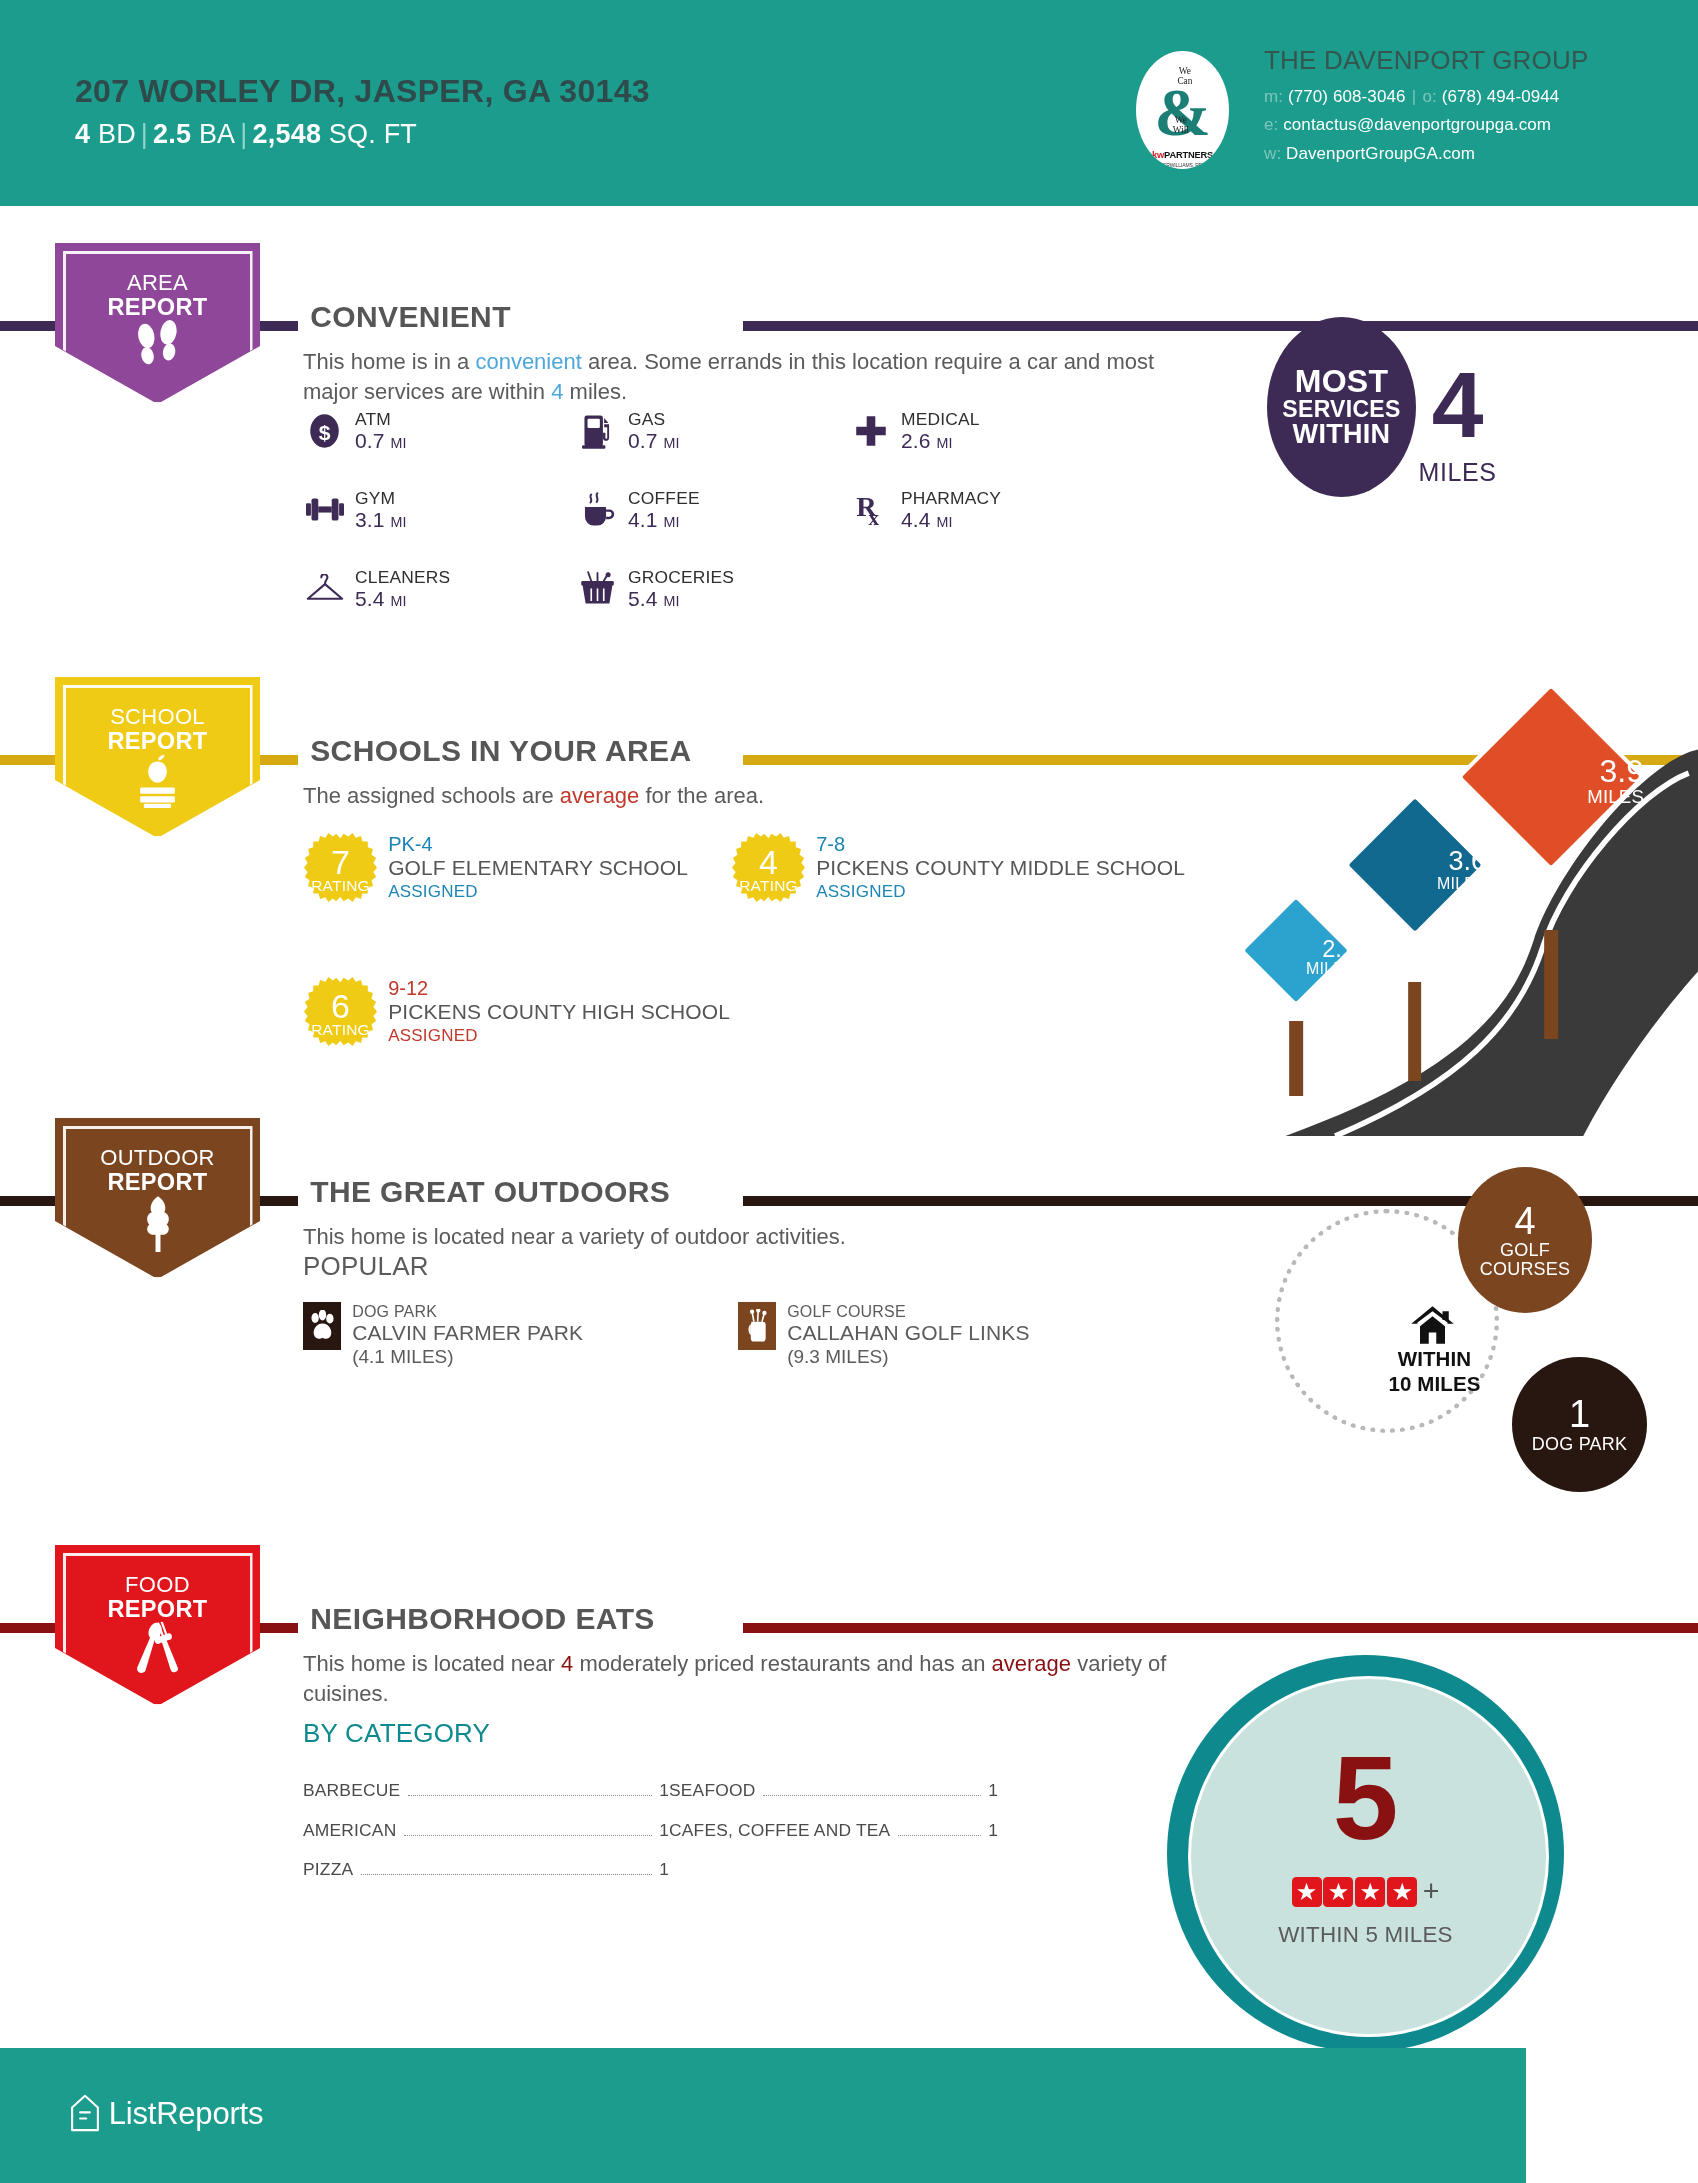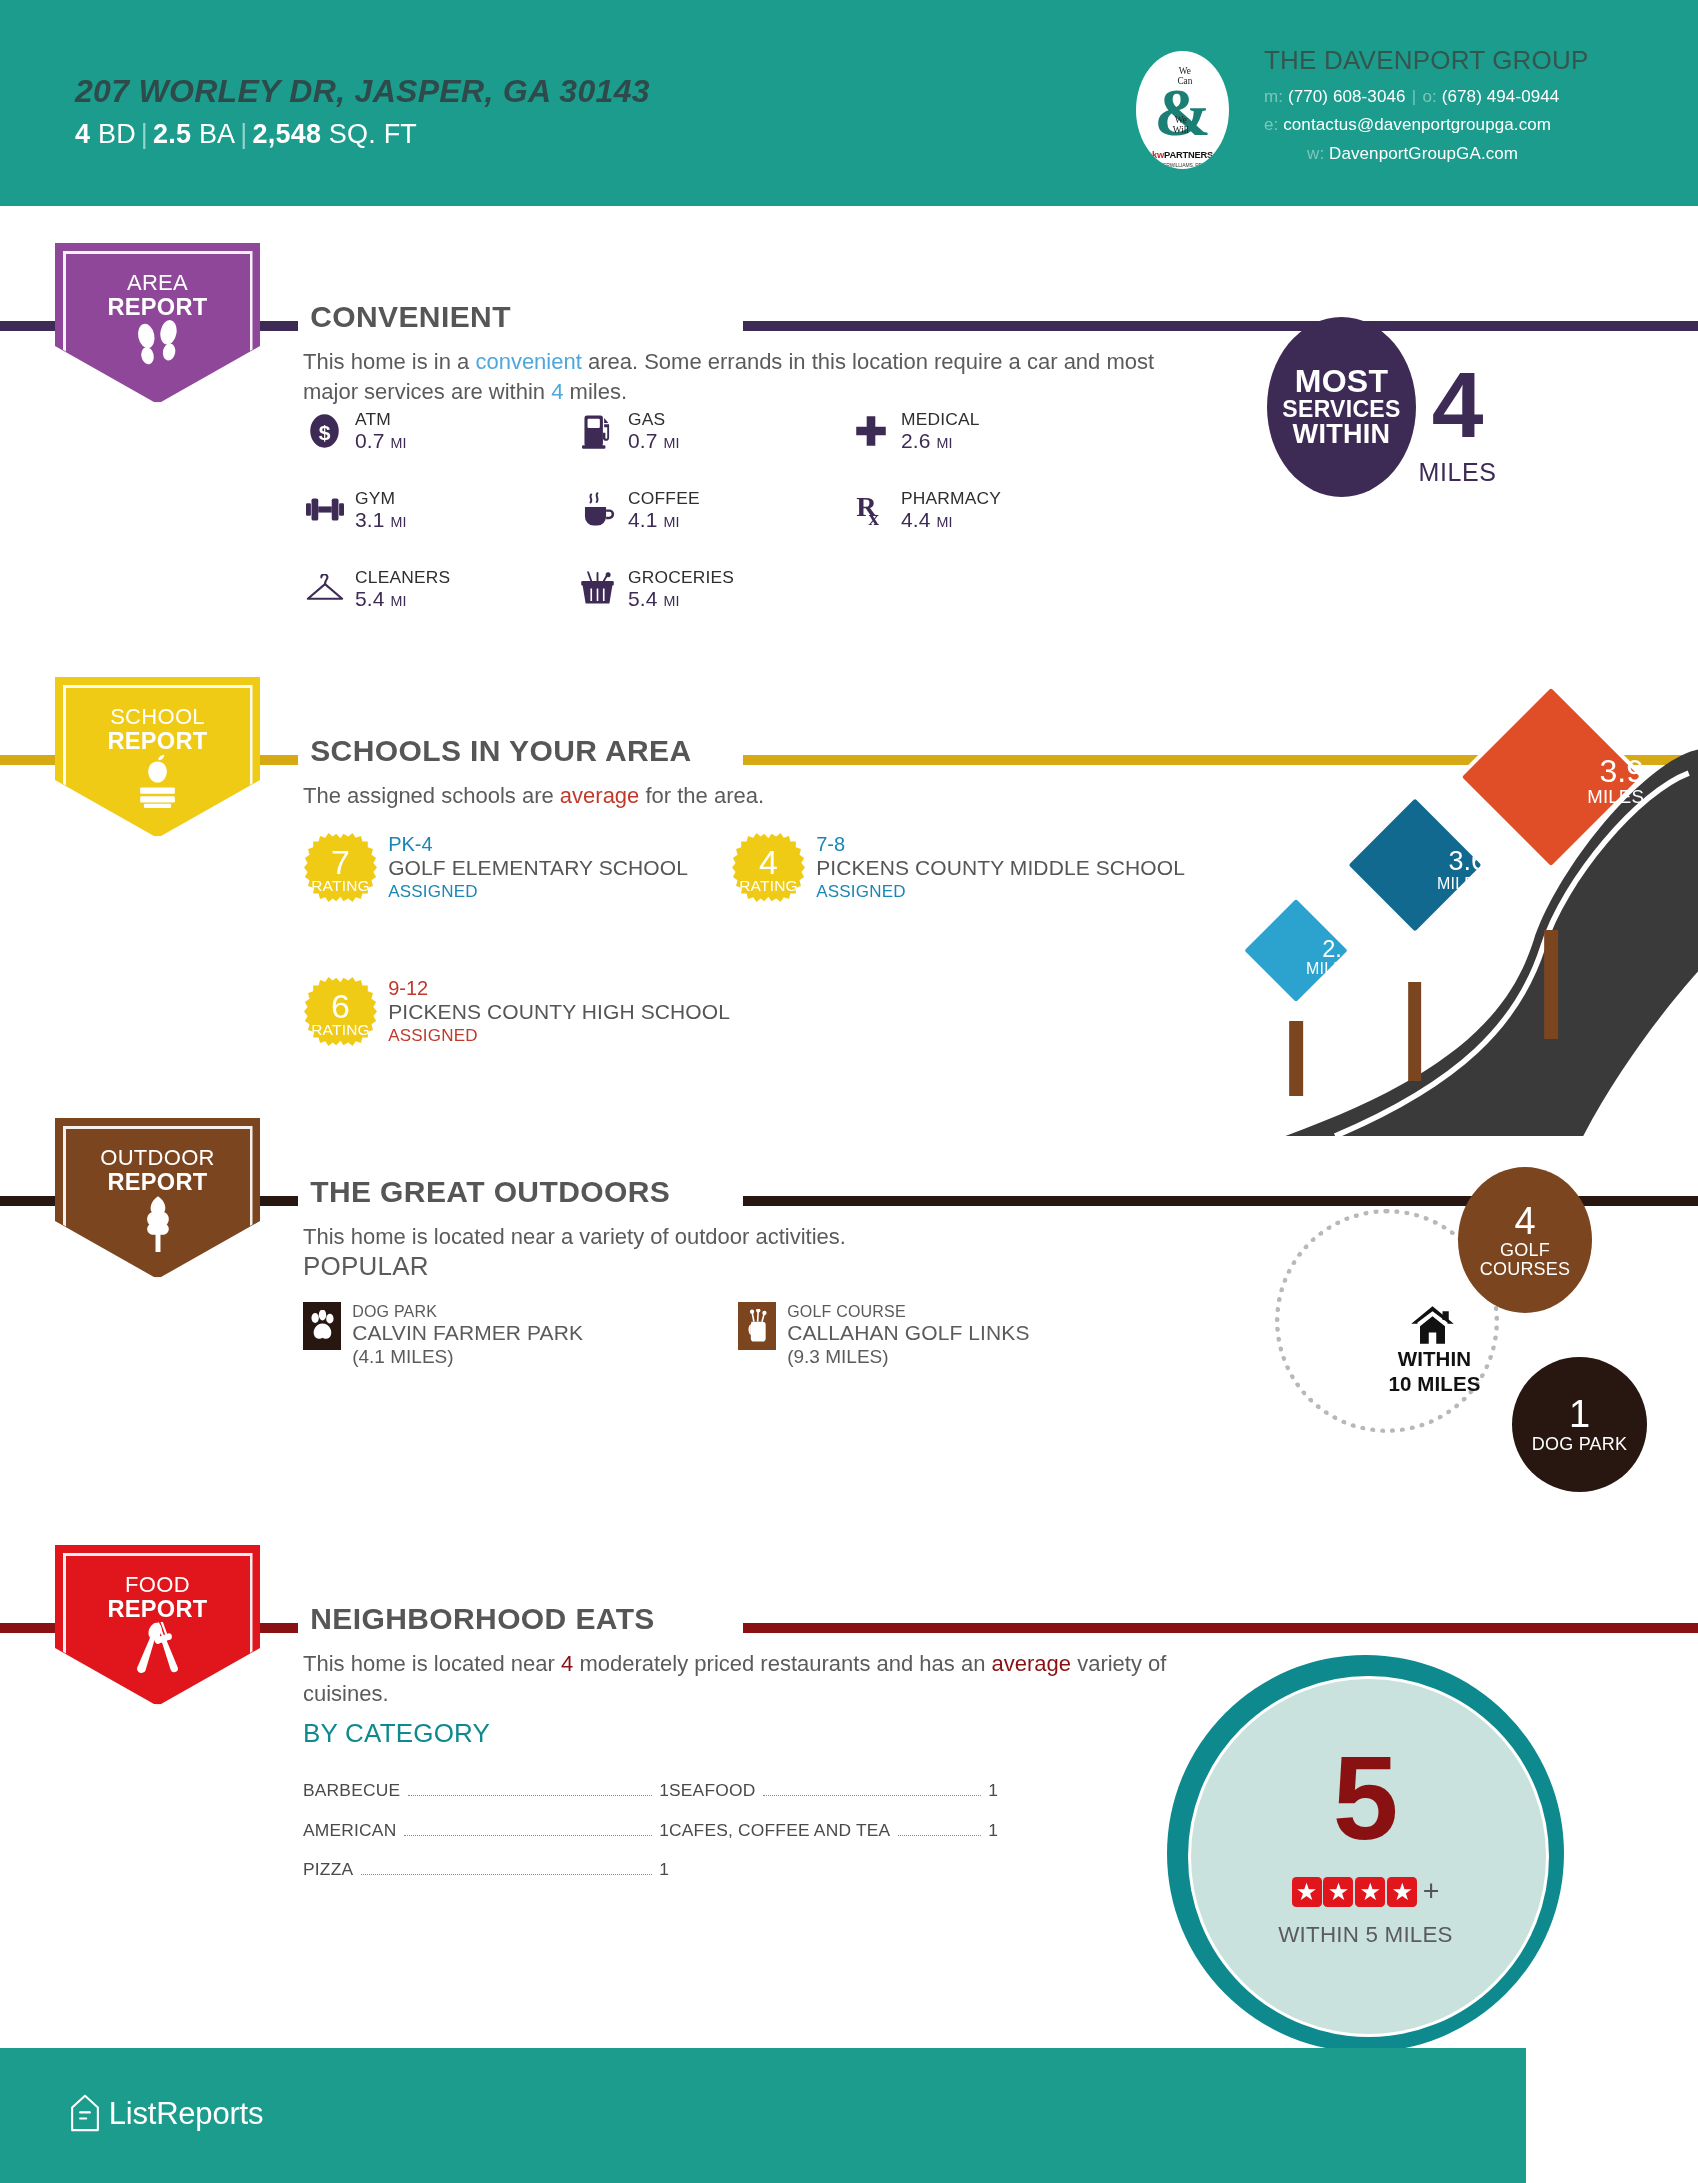--- a/index.html
+++ b/index.html
@@ -14,21 +14,20 @@
   
   .header {
     position: absolute; left: 0; top: 0;
     width: 1698px; height: 206px;
     background: #1B9C8C;
   }
   .addr {
     position: absolute; left: 75px; top: 73px;
     font-size: 32px; font-weight: bold; letter-spacing: 0.3px;
     color: #2E4A4A;
-    font-style: italic;
   }
   .specs {
     position: absolute; left: 75px; top: 119px;
     font-size: 27px; color: #ffffff; letter-spacing: 0.2px;
   }
   .specs .b { font-weight: bold; }
   .specs .sep { color: #8FD6CC; padding: 0 5px; font-weight: 300; }
 
   .logo-badge {
     position: absolute; left: 1136px; top: 51px;
@@ -62,21 +61,21 @@
     font-size: 26px; color: #35564F; letter-spacing: 0.2px;
   }
   .co-line {
     position: absolute; left: 1264px;
     font-size: 17px; color: #ffffff; letter-spacing: 0.1px;
   }
   .co-line .lbl { color: #7EC6BC; }
   .co-line .bar { color: #7EC6BC; padding: 0 6.2px; }
   .co-l1 { top: 87px; }
   .co-l2 { top: 115px; }
-  .co-l3 { top: 144px; margin-left: 43px; }
+  .co-l3 { top: 144px; }
 
   
   .section { position: absolute; left: 0; width: 1698px; }
 
   .rule {
     position: absolute; left: 0; height: 10px; top: 78px;
   }
   .rule.left  { width: 298px; }
   .rule.right { left: 743px; width: 956px; }
 

